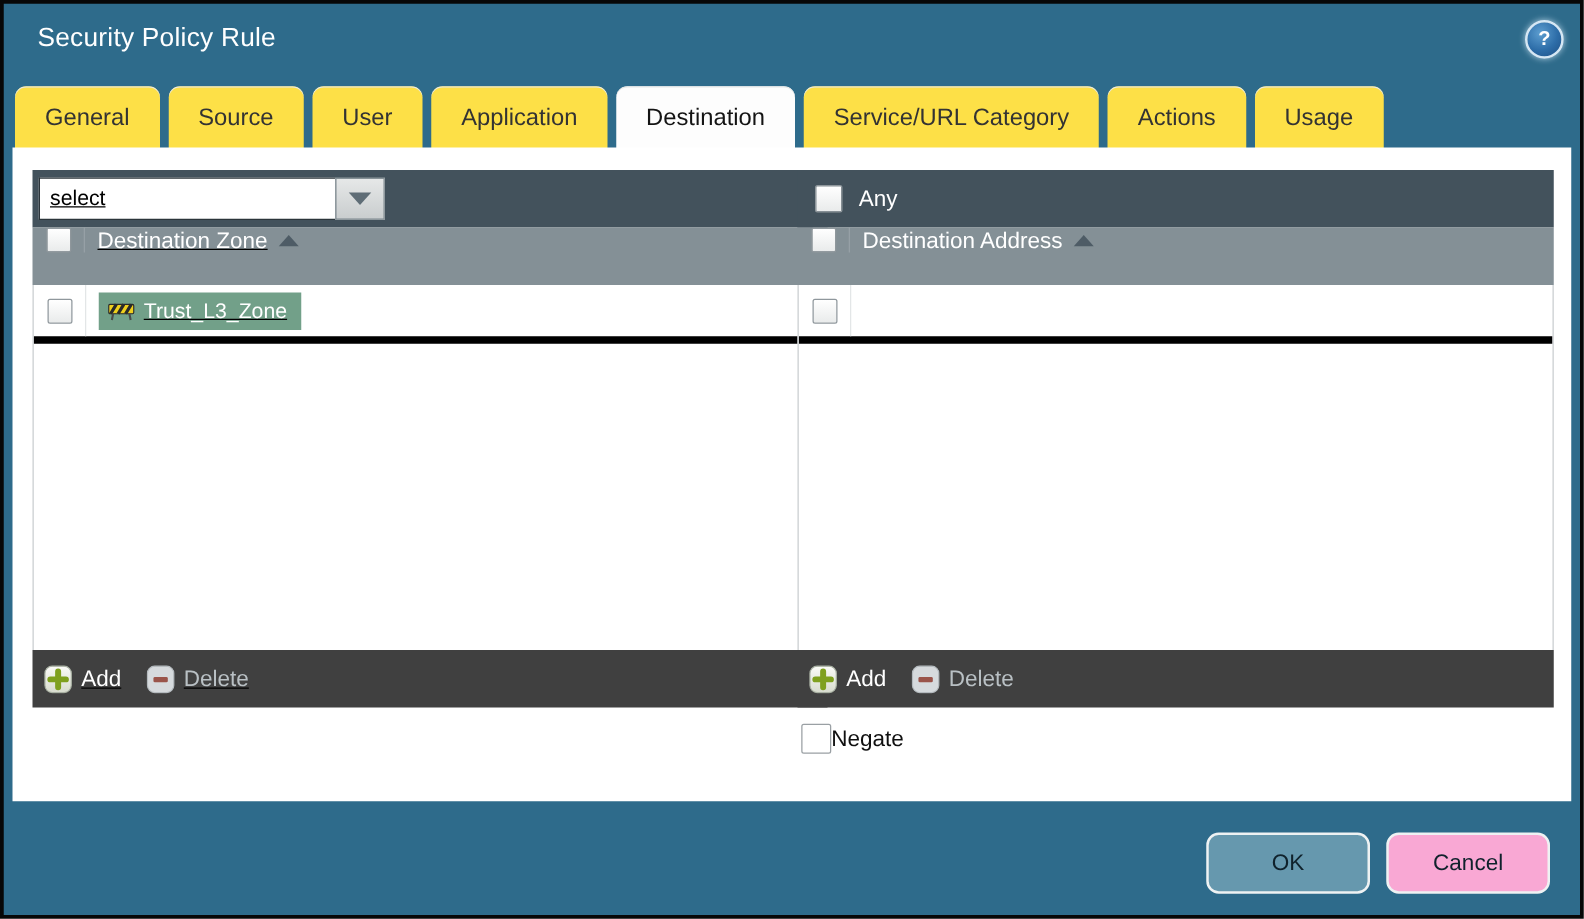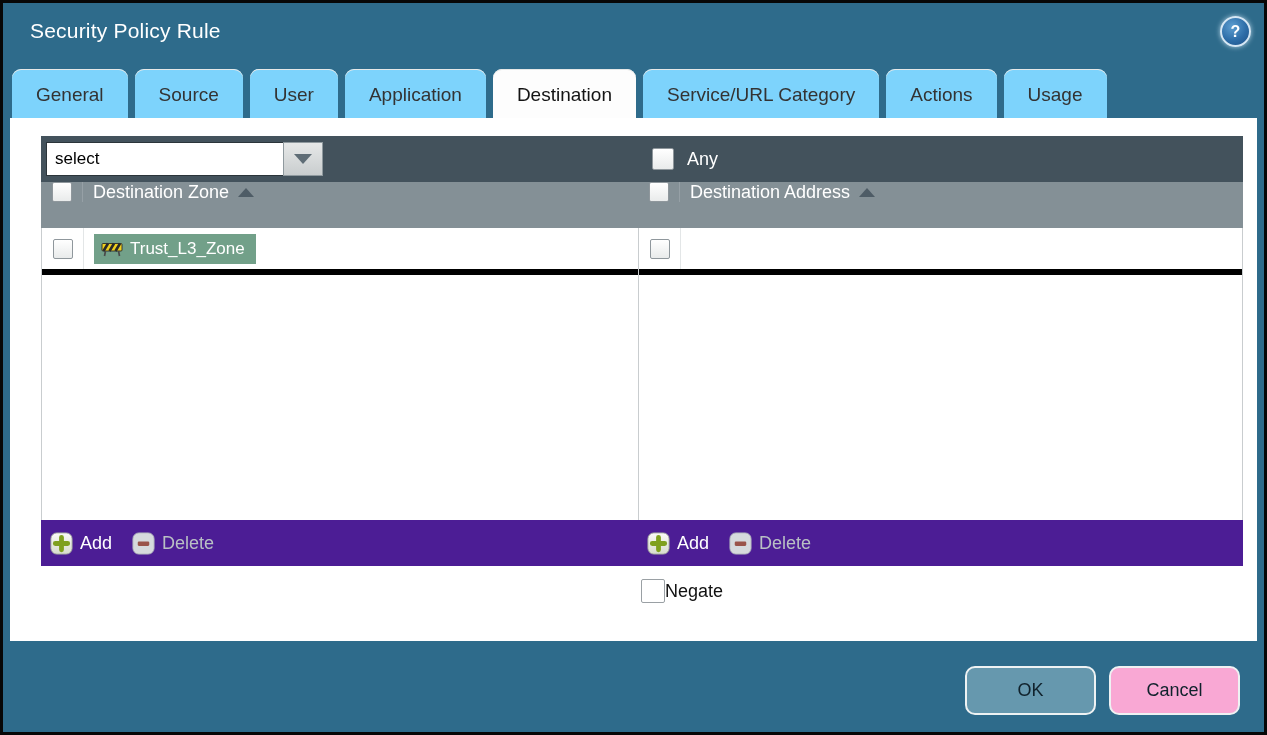--- a/index.html
+++ b/index.html
@@ -8,29 +8,29 @@
 
   
   .title{position:absolute;left:27px;top:16px;font-size:21px;color:#ffffff;letter-spacing:.2px;}
   .help{position:absolute;right:13px;top:13px;width:27px;height:27px;border-radius:50%;
         background:radial-gradient(circle at 38% 32%, #5d9ed0 0%, #2d6da8 55%, #1d4f86 100%);
         border:2px solid #d6e7f4;box-shadow:0 0 5px rgba(220,240,255,.75);
         color:#fff;font-size:16px;font-weight:bold;display:flex;align-items:center;justify-content:center;cursor:pointer;}
 
   
   .tabs{position:absolute;left:9px;top:66px;height:52px;display:flex;gap:7px;align-items:flex-end;}
-  .tab{height:52px;line-height:52px;padding:0 24px;background:#7dd3fc;border-radius:9px 9px 0 0;
+  .tab{height:52px;line-height:52px;padding:0 24px;background:#fde047;border-radius:9px 9px 0 0;
        font-size:19px;color:#333;cursor:pointer;box-shadow:inset 0 1px 0 #e6e8e7;}
   .tab.active{background:#fdfdfd;color:#141414;}
 
   
   .content{position:absolute;left:7px;top:115px;width:1247px;height:523px;background:#ffffff;}
 
   .panel{position:absolute;top:18px;height:430px;display:flex;flex-direction:column;}
-  .panel-left{left:31px;width:636px;}
+  .panel-left{left:16px;width:636px;text-decoration:underline;}
   .panel-right{left:628px;width:605px;}
 
   .topbar{height:46px;background:#43525c;display:flex;align-items:center;padding-left:5px;flex:none;}
   .combo{display:flex;height:34px;}
   .combo-field{width:220px;background:#fff;border:1px solid #2b343a;border-right:none;font-size:17px;color:#000;
                display:flex;align-items:center;padding:0 8px;}
   .combo-btn{width:38px;background:linear-gradient(#e6e8e8,#c9cdce);border:1px solid #8f999e;
              display:flex;align-items:center;justify-content:center;cursor:pointer;}
   .tri-down{width:0;height:0;border-left:9px solid transparent;border-right:9px solid transparent;border-top:10px solid #5f6d76;}
 
@@ -46,21 +46,21 @@
   .hdr .cbcell{border-right:1px solid #96a0a6;}
   .hdr-label{display:flex;align-items:center;gap:9px;padding-left:10px;}
   .tri-up{width:0;height:0;border-left:8px solid transparent;border-right:8px solid transparent;border-bottom:9px solid #4e5c66;}
 
   .tbody{flex:1;background:#fff;border-left:1px solid #c9cdcf;border-right:1px solid #c9cdcf;overflow:hidden;}
   .row{height:41px;display:flex;align-items:center;border-bottom:6px solid #000000;cursor:pointer;}
   .row .cbcell{border-right:1px solid #e3e6e7;align-self:stretch;}
   .chip{margin-left:10px;height:30px;background:#72a089;color:#fff;display:inline-flex;align-items:center;
         gap:7px;padding:0 11px 0 7px;font-size:17px;}
 
-  .fbar{height:46px;background:#4c1d95;display:flex;align-items:center;padding-left:9px;gap:20px;flex:none;}
+  .fbar{height:46px;background:#404040;display:flex;align-items:center;padding-left:9px;gap:20px;flex:none;}
   .fbtn{display:flex;align-items:center;gap:7px;font-size:18px;cursor:pointer;background:none;border:none;padding:0;font-family:inherit;}
   .fbtn.add{color:#ffffff;}
   .fbtn.del{color:#b9c0c4;cursor:default;}
 
   .negate{position:absolute;left:631px;top:461px;display:flex;align-items:center;font-size:18px;color:#101010;}
 
   
   .actbtn{position:absolute;top:663px;height:49px;border-radius:10px;border:2px solid #eef2f3;
           font-size:18px;color:#10222c;font-family:inherit;cursor:pointer;}
   .ok{left:962px;width:131px;background:#6698ae;}

